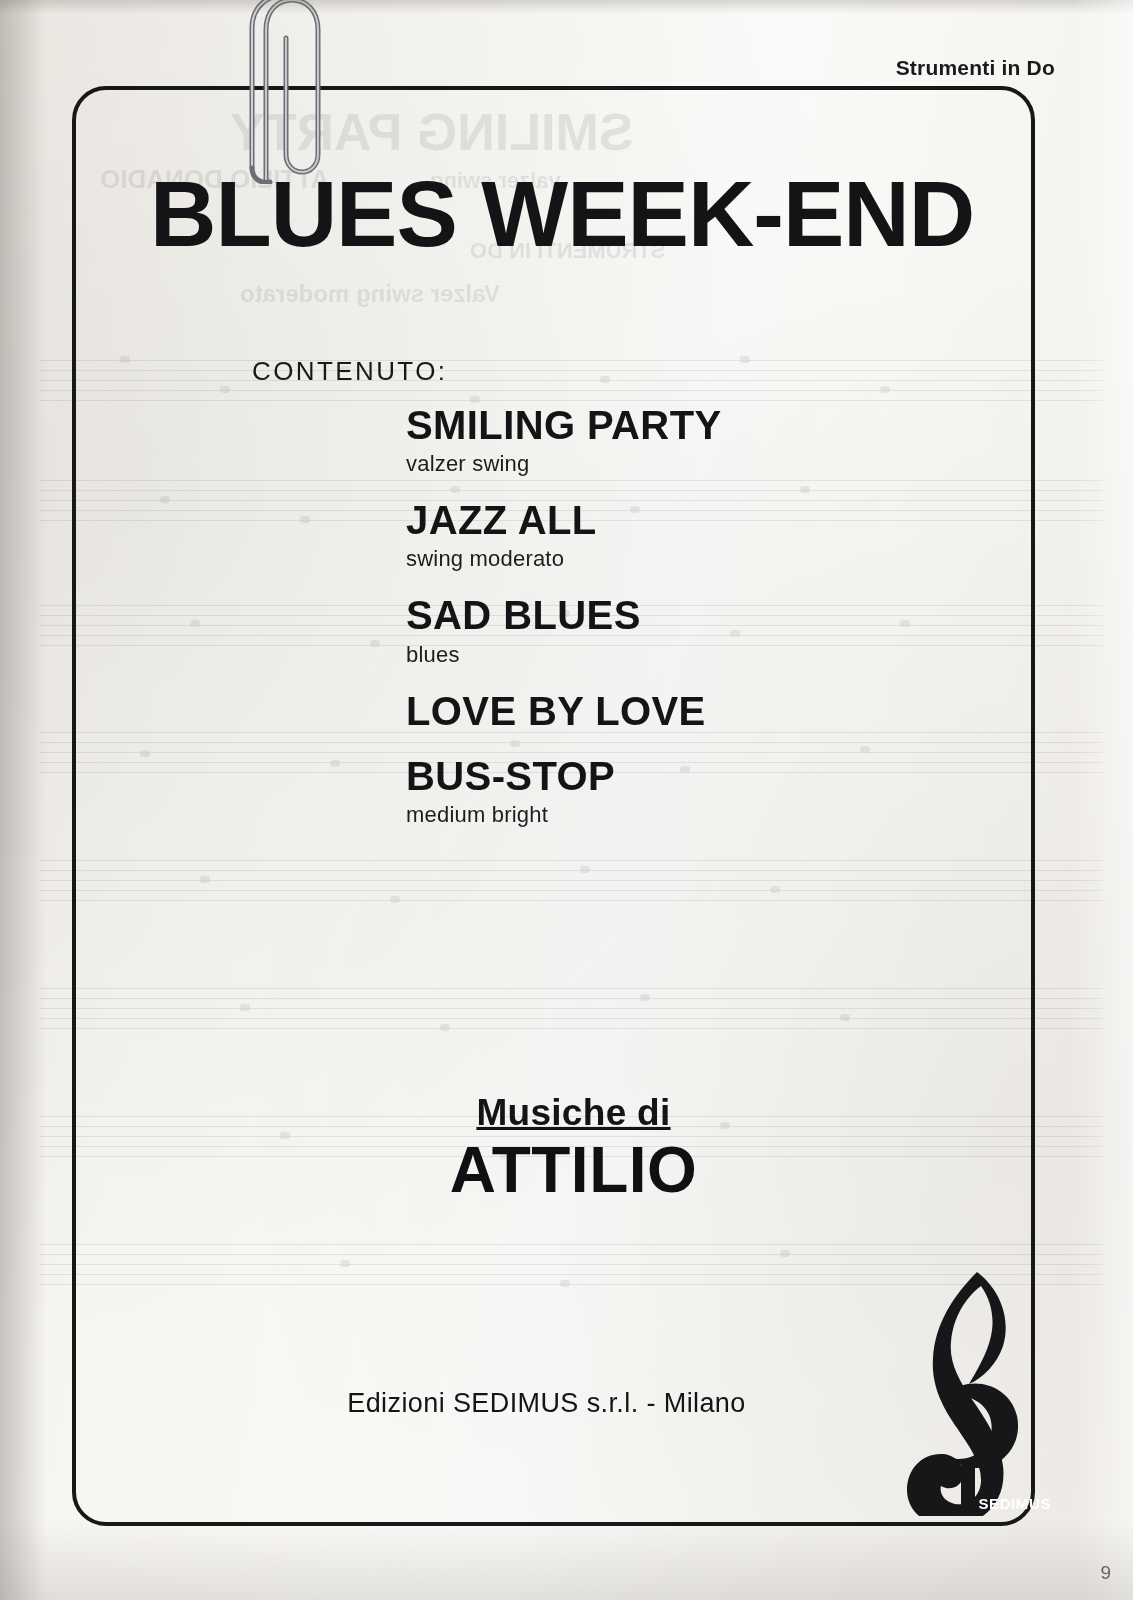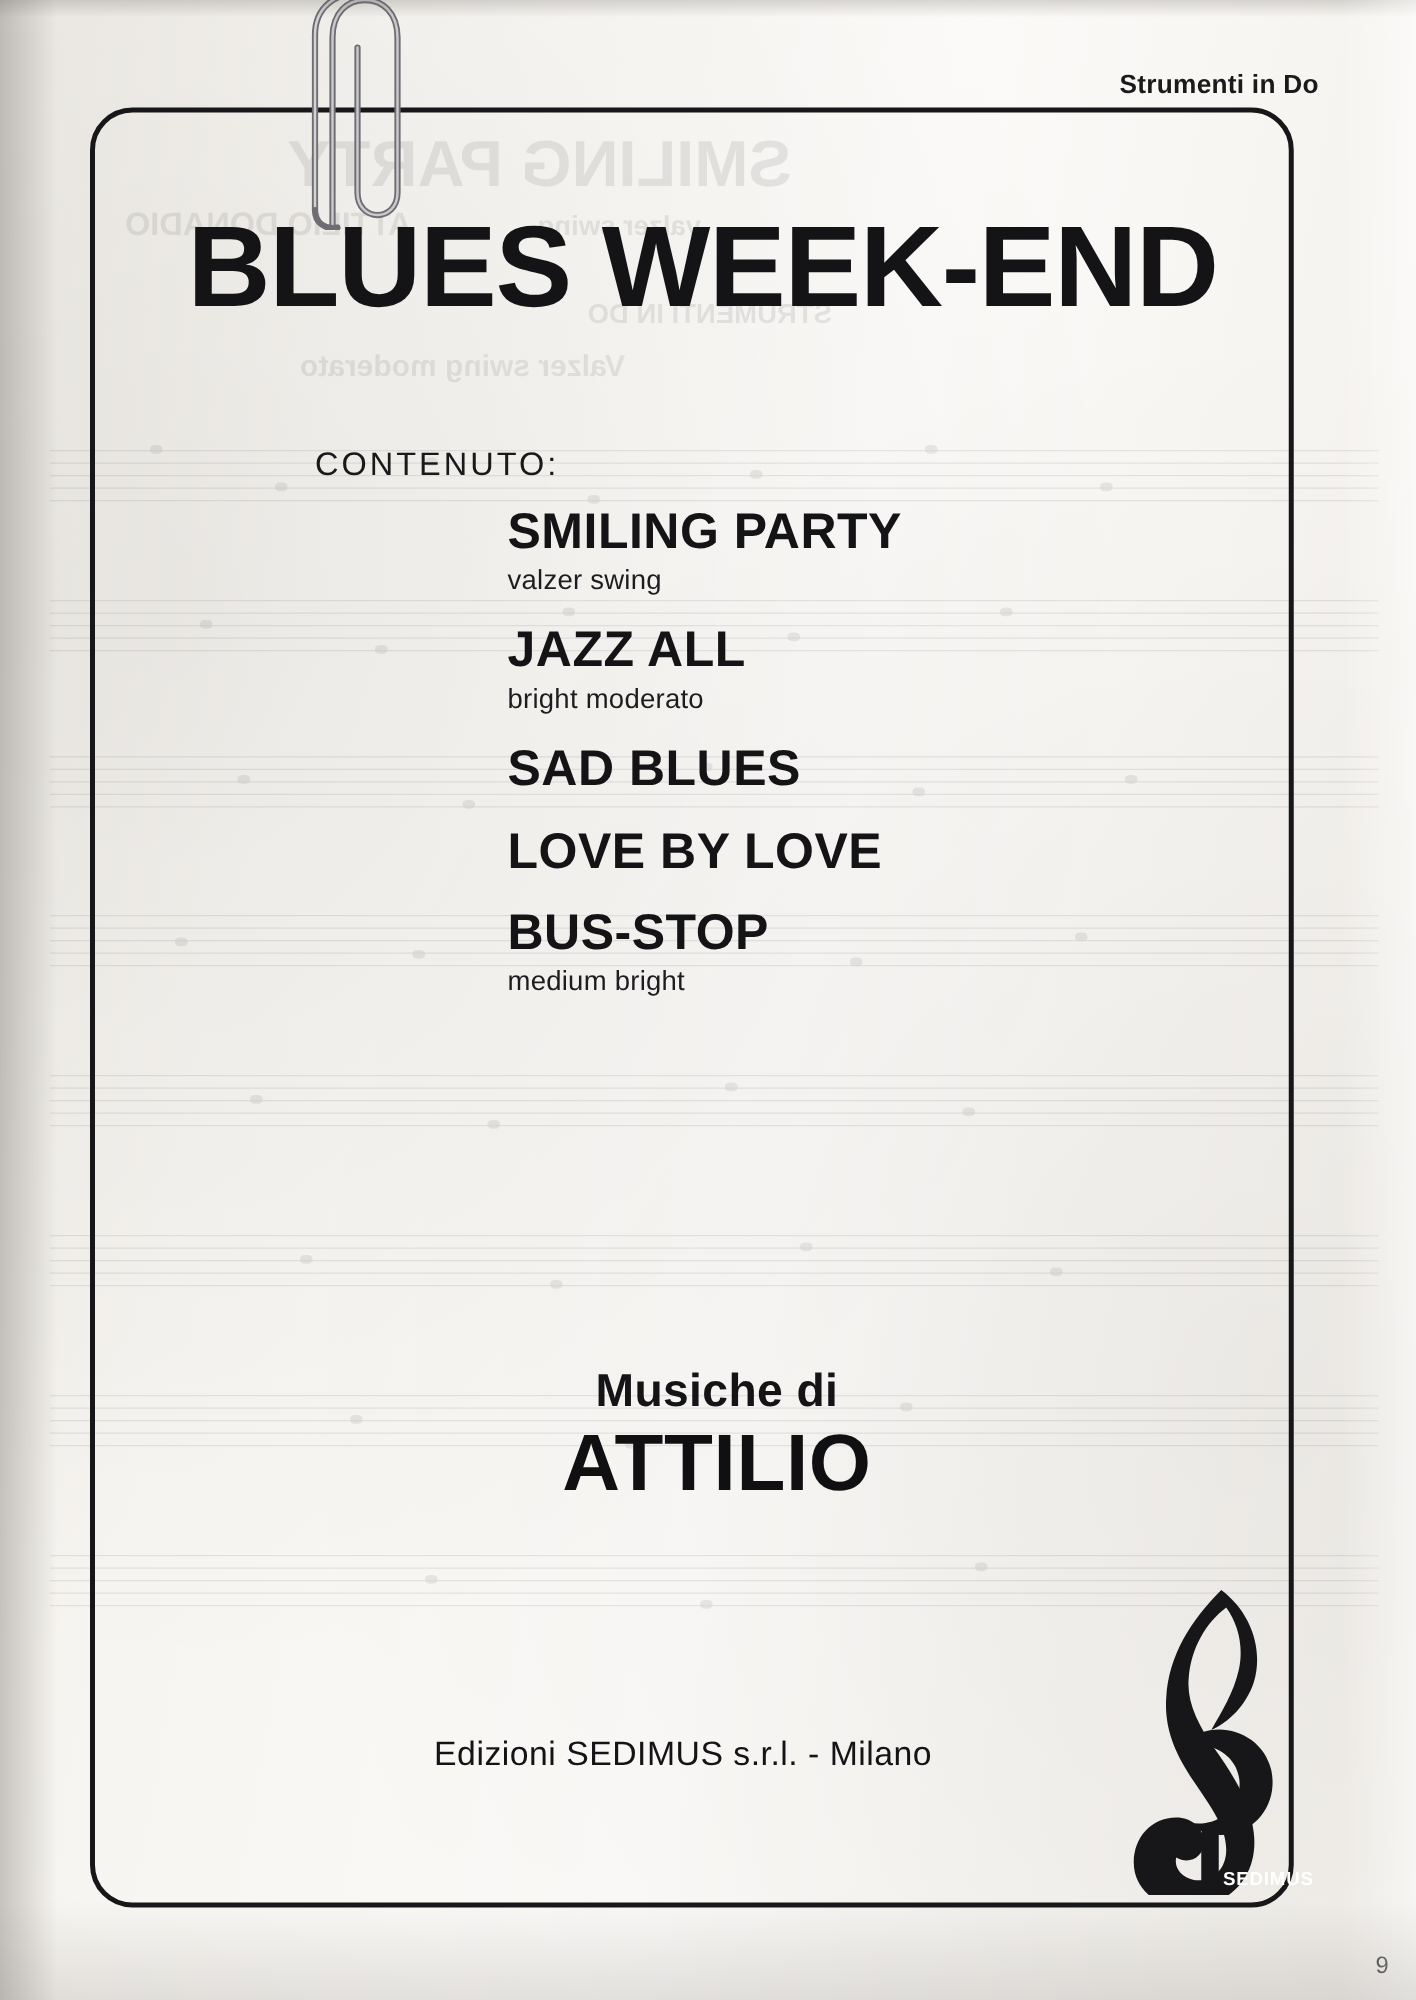--- a/index.html
+++ b/index.html
@@ -126,20 +126,21 @@
     right: 0;
     top: 1092px;
     text-align: center;
   }
   .musiche {
     font-size: 37px;
     font-weight: bold;
     color: #141417;
     letter-spacing: 0.3px;
     margin-left: 14px;
+    text-decoration: underline;
   }
   .composer-name {
     font-size: 64px;
     font-weight: bold;
     color: #101013;
     line-height: 1.02;
     letter-spacing: 0.5px;
     margin-left: 14px;
     margin-top: 4px;
   }
@@ -327,24 +328,25 @@
 
   <div class="contenuto">CONTENUTO:</div>
 
   <div class="tracklist">
     <div class="track">
       <div class="track-title">SMILING PARTY</div>
       <div class="track-sub">valzer swing</div>
     </div>
     <div class="track">
       <div class="track-title">JAZZ ALL</div>
-      <div class="track-sub">bright moderato</div>
+      <div class="track-sub">swing moderato</div>
     </div>
     <div class="track">
       <div class="track-title">SAD BLUES</div>
+      <div class="track-sub">blues</div>
     </div>
     <div class="track">
       <div class="track-title">LOVE BY LOVE</div>
     </div>
     <div class="track">
       <div class="track-title">BUS-STOP</div>
       <div class="track-sub">medium bright</div>
     </div>
   </div>
 

